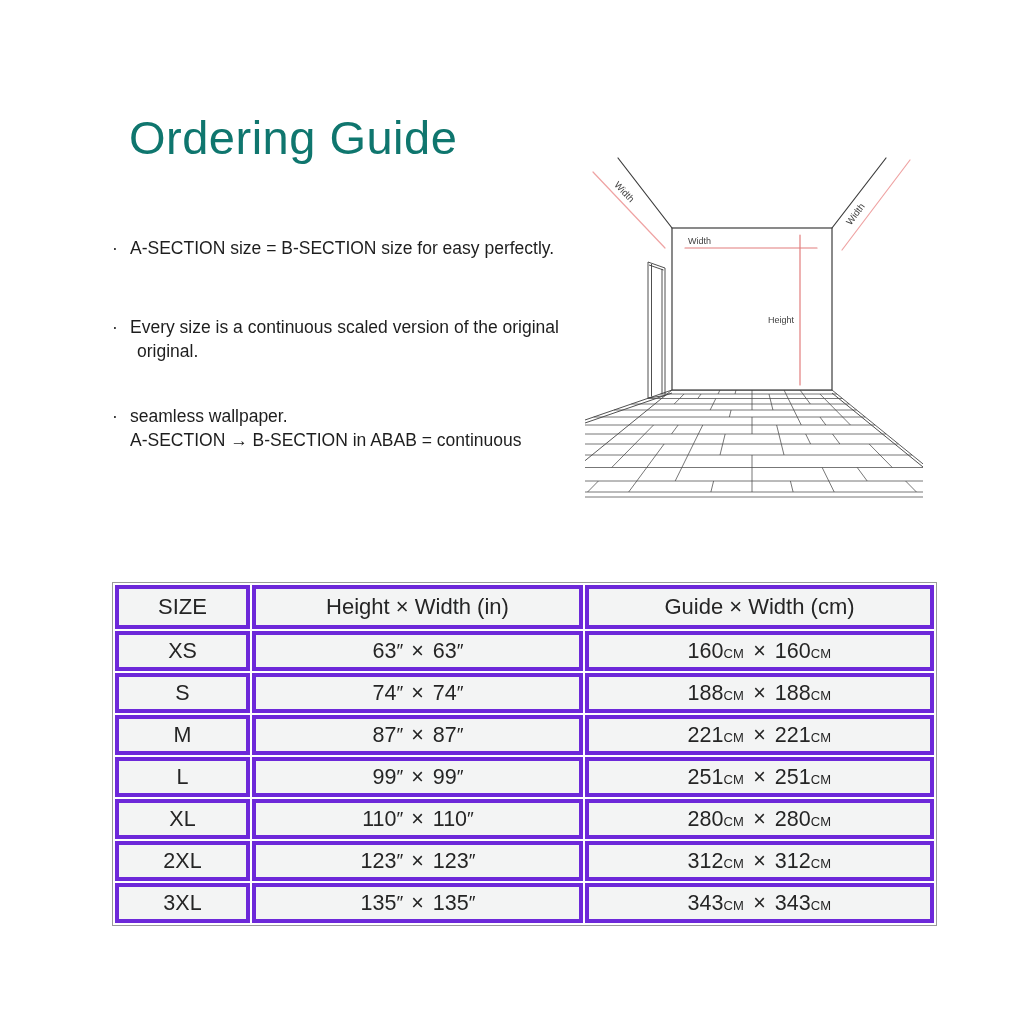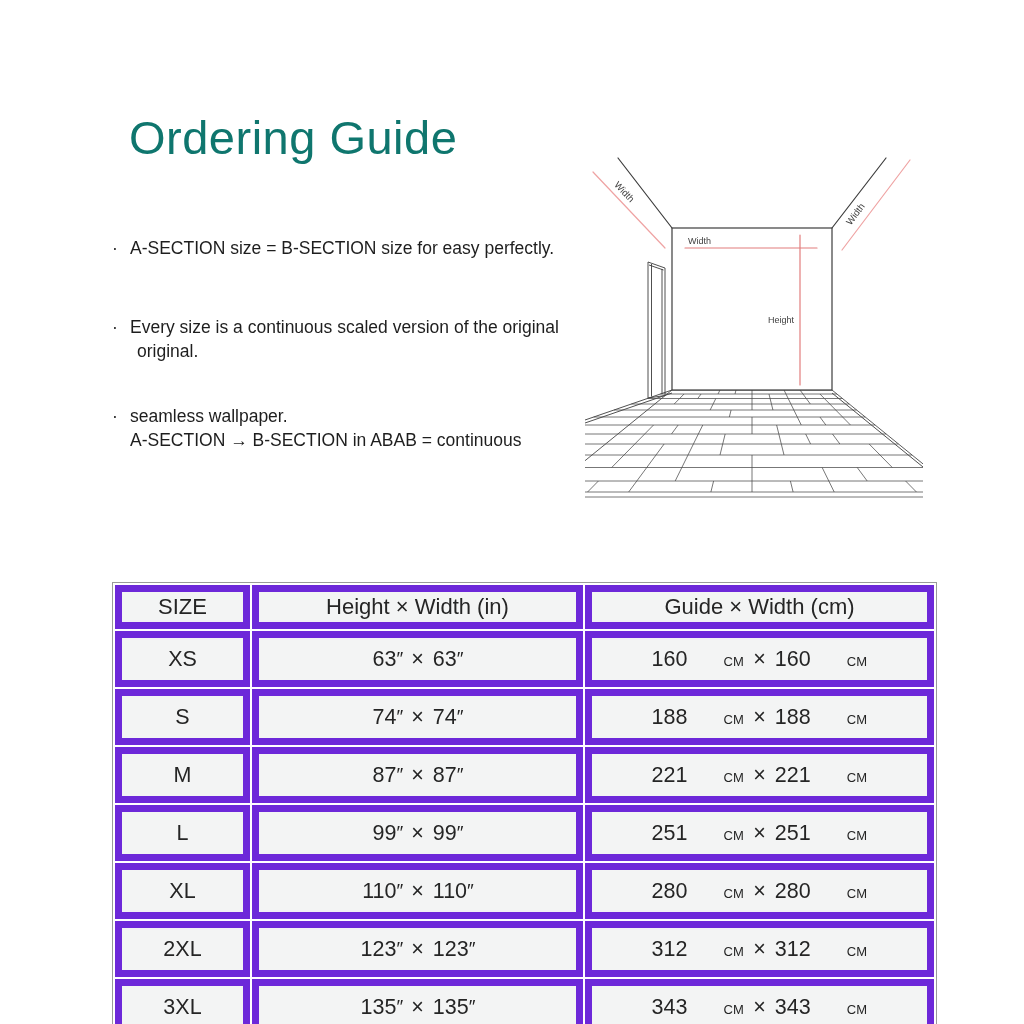--- a/index.html
+++ b/index.html
@@ -25,29 +25,29 @@
 
   table.size-table {
     position:absolute; left:112px; top:582px; width:823px;
     border-collapse:separate; border-spacing:2px;
     border:1px solid #9a9a9a; background:#ffffff; table-layout:fixed;
   }
   .size-table col.c1 { width:135px; }
   .size-table col.c2 { width:331px; }
   .size-table col.c3 { width:349px; }
   .size-table th, .size-table td {
-    background:#f3f4f4; border:7px solid #6d28d9;
+    background:#f3f4f4; border:4px solid #6d28d9;
     text-align:center; vertical-align:middle;
     font-weight:400; color:#252525; white-space:nowrap;
   }
   .size-table th { height:44px; font-size:22px; }
-  .size-table td { height:56px; font-size:21.5px; }
+  .size-table td { height:40px; font-size:21.5px; }
   .size-table .x  { margin:0 9px; }
   .size-table .pr { font-size:19px; vertical-align:1px; letter-spacing:-1px; }
-  .size-table .unit { font-size:13px; letter-spacing:0.3px;margin-left:36px; }
+  .size-table .unit { font-size:13px; letter-spacing:0.3px; }
 </style>
 </head>
 <body>
 
 <div class="page-title">Ordering Guide</div>
 
 <div class="bullet b1">
   <span class="marker">·</span>
   <div>
     <div>A-SECTION size = B-SECTION size for easy perfectly.</div>

